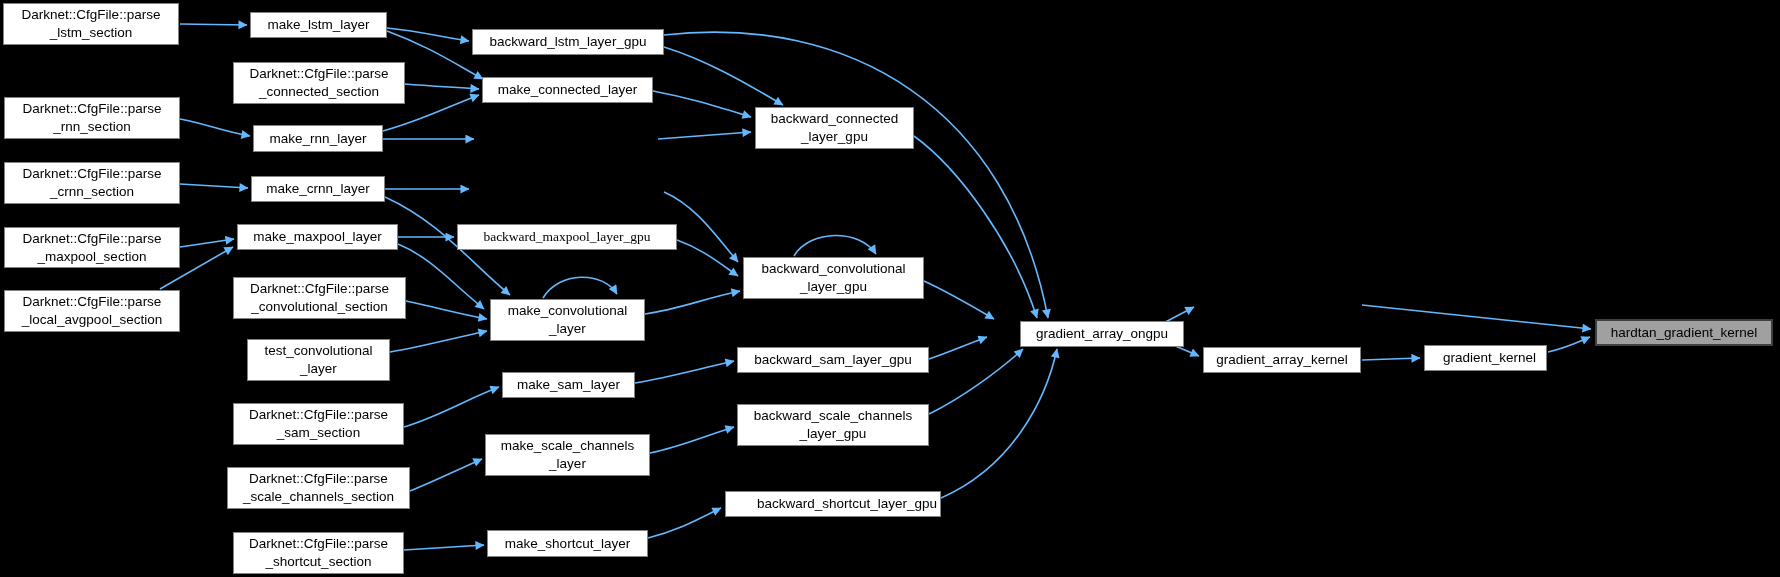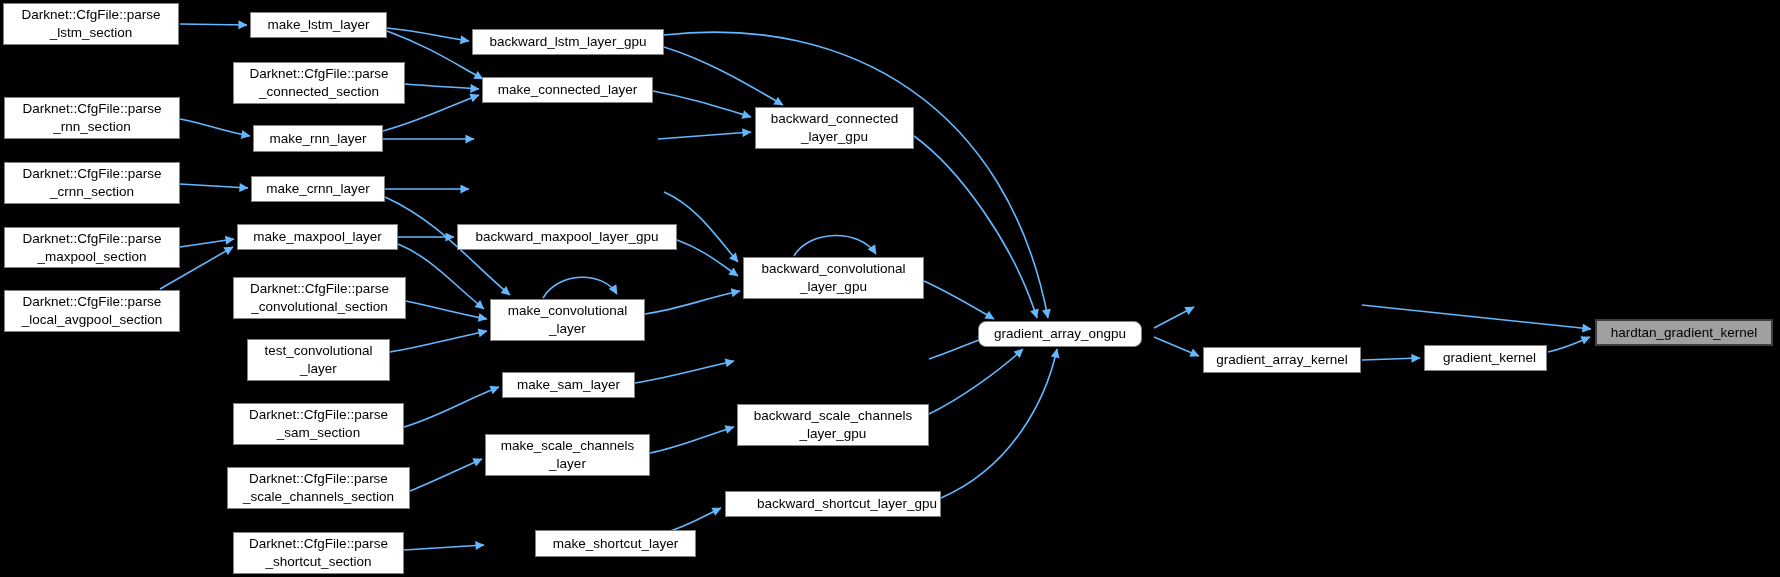--- a/index.html
+++ b/index.html
@@ -83,41 +83,42 @@
 _rnn_section</div>
     <div class="node" style="left: 253px; top: 125px; width: 130px; height: 27px;">make_rnn_layer</div>
     <div class="node" style="left: 755px; top: 107px; width: 159px; height: 42px;">backward_connected
 _layer_gpu</div>
     <div class="node" style="left: 4px; top: 162px; width: 176px; height: 42px;">Darknet::CfgFile::parse
 _crnn_section</div>
     <div class="node" style="left: 251px; top: 176px; width: 134px; height: 26px;">make_crnn_layer</div>
     <div class="node" style="left: 4px; top: 227px; width: 176px; height: 41px;">Darknet::CfgFile::parse
 _maxpool_section</div>
     <div class="node" style="left: 237px; top: 224px; width: 161px; height: 26px;">make_maxpool_layer</div>
-    <div class="node" style="left: 457px; top: 224px; width: 220px; height: 26px;">backward_maxpool_layer_gpu</div>
+    <div class="node" style="left: 457px; top: 224px; width: 220px; height: 26px; font-family: Liberation Serif, serif;">backward_maxpool_layer_gpu</div>
     <div class="node" style="left: 4px; top: 290px; width: 176px; height: 42px;">Darknet::CfgFile::parse
 _local_avgpool_section</div>
     <div class="node" style="left: 233px; top: 277px; width: 173px; height: 42px;">Darknet::CfgFile::parse
 _convolutional_section</div>
     <div class="node" style="left: 490px; top: 299px; width: 155px; height: 42px;">make_convolutional
 _layer</div>
     <div class="node" style="left: 743px; top: 257px; width: 181px; height: 42px;">backward_convolutional
 _layer_gpu</div>
     <div class="node" style="left: 247px; top: 339px; width: 143px; height: 42px;">test_convolutional
 _layer</div>
-    <div class="node" style="left: 978px; top: 321px; width: 164px; height: 26px; border-radius: 8px;">gradient_array_ongpu</div>
+    <div class="node" style="left: 1020px; top: 321px; width: 164px; height: 26px;">gradient_array_ongpu</div>
     <div class="node" style="left: 1203px; top: 347px; width: 158px; height: 26px;">gradient_array_kernel</div>
     <div class="node" style="left: 1424px; top: 345px; width: 123px; height: 26px; padding-left: 8px;">gradient_kernel</div>
     <div class="node hl" style="left: 1595px; top: 319px; width: 178px; height: 27px;">hardtan_gradient_kernel</div>
     <div class="node" style="left: 233px; top: 403px; width: 171px; height: 42px;">Darknet::CfgFile::parse
 _sam_section</div>
     <div class="node" style="left: 502px; top: 372px; width: 133px; height: 26px;">make_sam_layer</div>
+    <div class="node" style="left: 737px; top: 347px; width: 192px; height: 26px;">backward_sam_layer_gpu</div>
     <div class="node" style="left: 227px; top: 467px; width: 183px; height: 42px;">Darknet::CfgFile::parse
 _scale_channels_section</div>
     <div class="node" style="left: 485px; top: 434px; width: 165px; height: 42px;">make_scale_channels
 _layer</div>
     <div class="node" style="left: 737px; top: 404px; width: 192px; height: 42px;">backward_scale_channels
 _layer_gpu</div>
     <div class="node" style="left: 233px; top: 532px; width: 171px; height: 42px;">Darknet::CfgFile::parse
 _shortcut_section</div>
-    <div class="node" style="left: 487px; top: 530px; width: 161px; height: 27px; margin-left: 48px;">make_shortcut_layer</div>
+    <div class="node" style="left: 487px; top: 530px; width: 161px; height: 27px;">make_shortcut_layer</div>
     <div class="node" style="left: 725px; top: 491px; width: 216px; height: 26px; padding-left: 28px;">backward_shortcut_layer_gpu</div>
   </div>
 
 </body></html>

